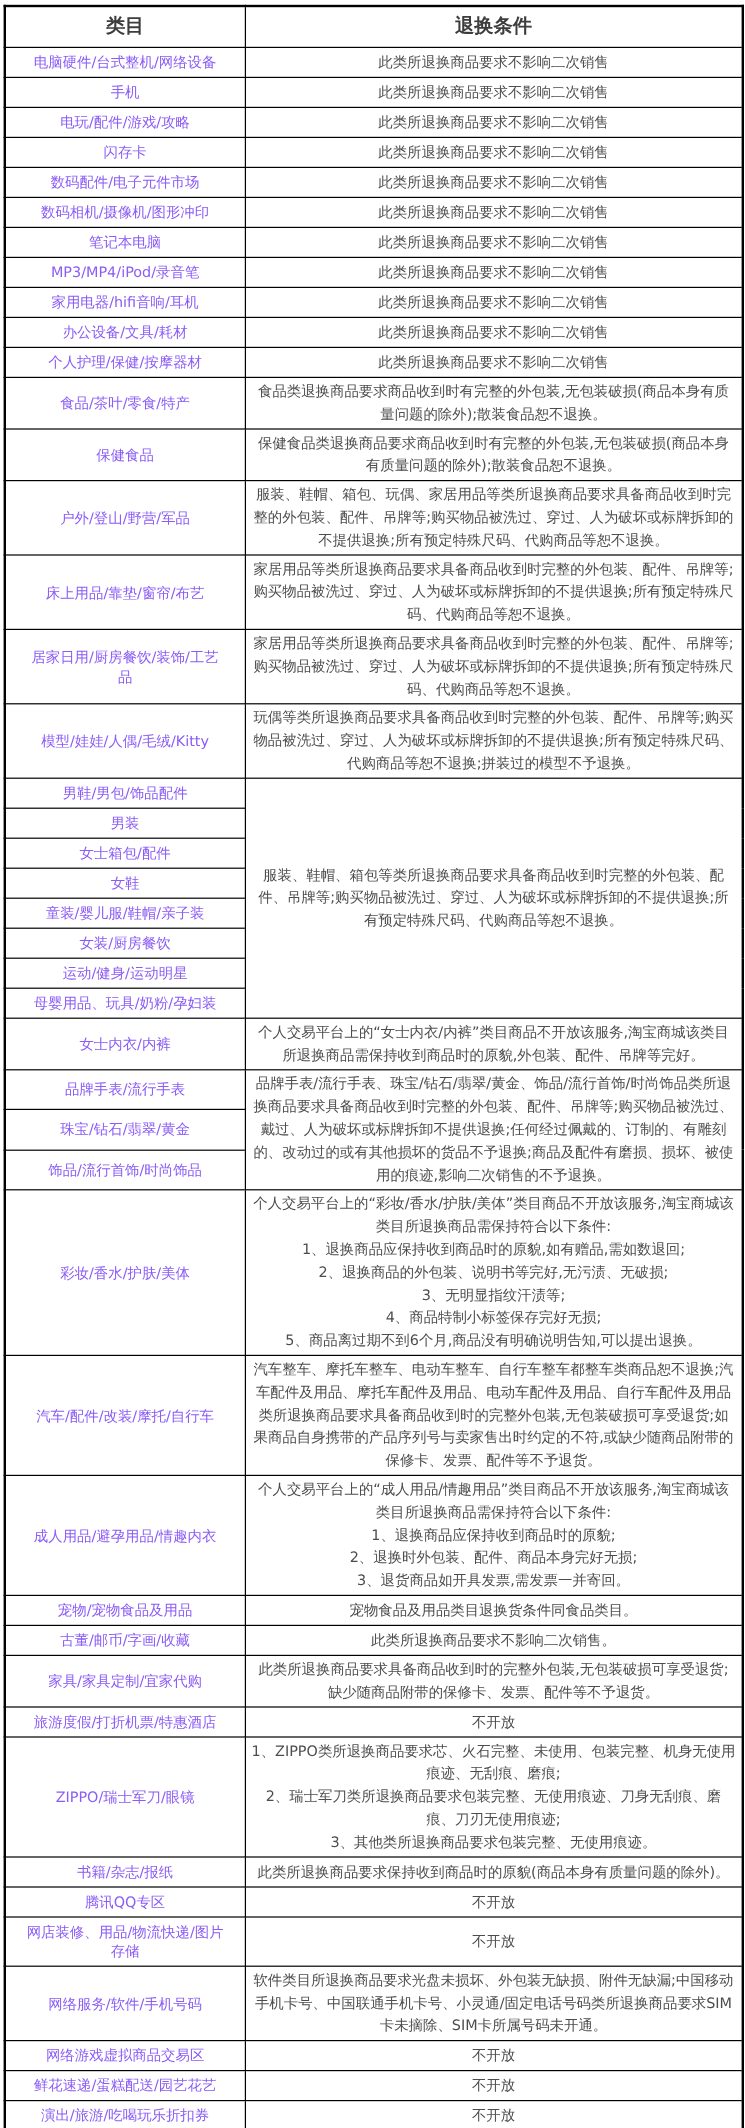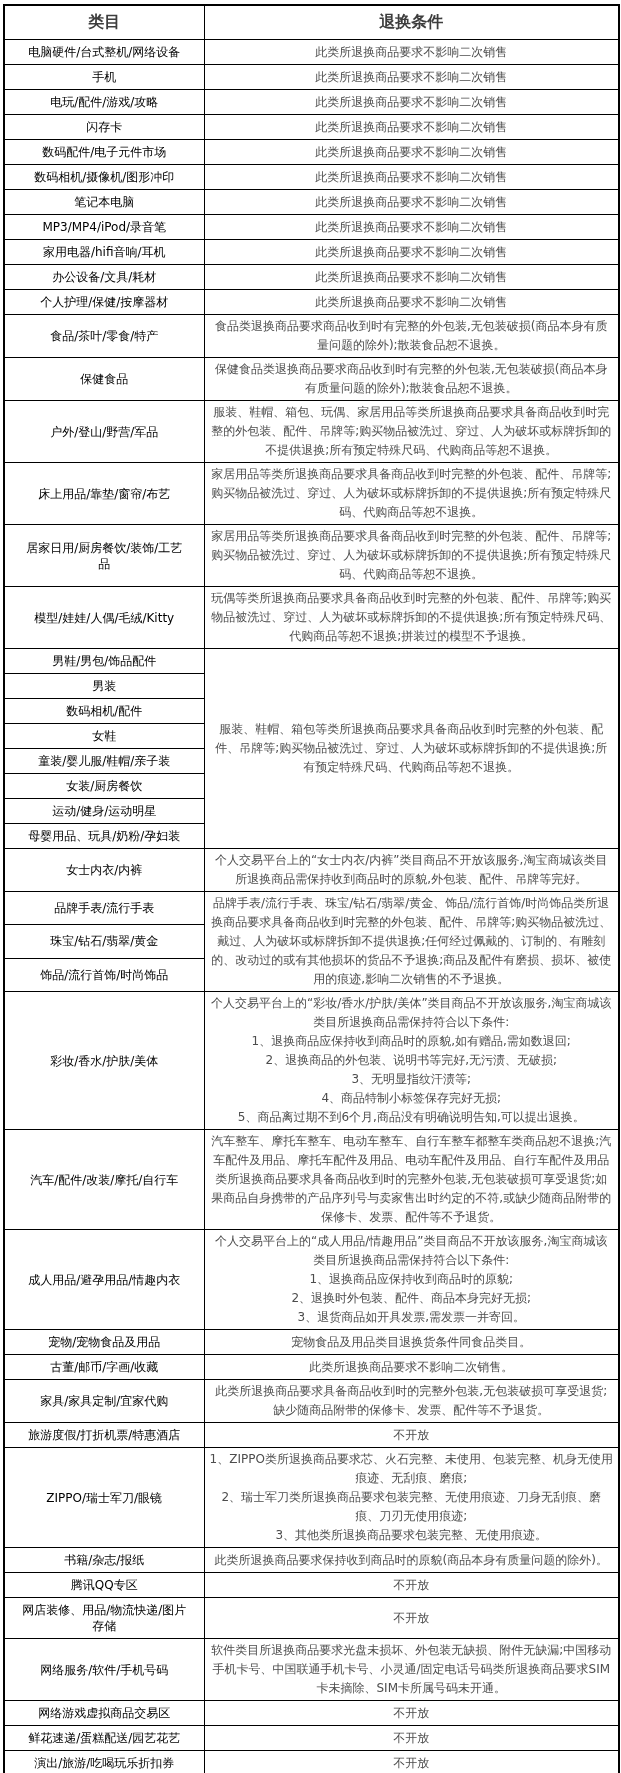--- a/index.html
+++ b/index.html
@@ -30,21 +30,21 @@
   th.hdr {
     font-size: 16px;
     font-weight: bold;
     color: #3d3d3d;
     text-align: center;
     padding: 6px 16px;
     background: #ffffff;
   }
   td.cat {
     font-size: 12px;
-    color: #000000;
+    color: #8b5cf6;
     text-align: center;
     padding: 4px 16px;
     line-height: 16px;
     overflow: hidden;
   }
   td.cond {
     font-size: 12px;
     color: #4d4d4d;
     text-align: center;
     padding: 2px 5px;
@@ -142,21 +142,21 @@
           <td class="cond">玩偶等类所退换商品要求具备商品收到时完整的外包装、配件、吊牌等;购买物品被洗过、穿过、人为破坏或标牌拆卸的不提供退换;所有预定特殊尺码、代购商品等恕不退换;拼装过的模型不予退换。</td>
         </tr>
         <tr>
           <td class="cat">男鞋/男包/饰品配件</td>
           <td class="cond" rowspan="8">服装、鞋帽、箱包等类所退换商品要求具备商品收到时完整的外包装、配件、吊牌等;购买物品被洗过、穿过、人为破坏或标牌拆卸的不提供退换;所有预定特殊尺码、代购商品等恕不退换。</td>
         </tr>
         <tr>
           <td class="cat">男装</td>
         </tr>
         <tr>
-          <td class="cat">数码相机/配件</td>
+          <td class="cat">女士箱包/配件</td>
         </tr>
         <tr>
           <td class="cat">女鞋</td>
         </tr>
         <tr>
           <td class="cat">童装/婴儿服/鞋帽/亲子装</td>
         </tr>
         <tr>
           <td class="cat">女装/厨房餐饮</td>
         </tr>

